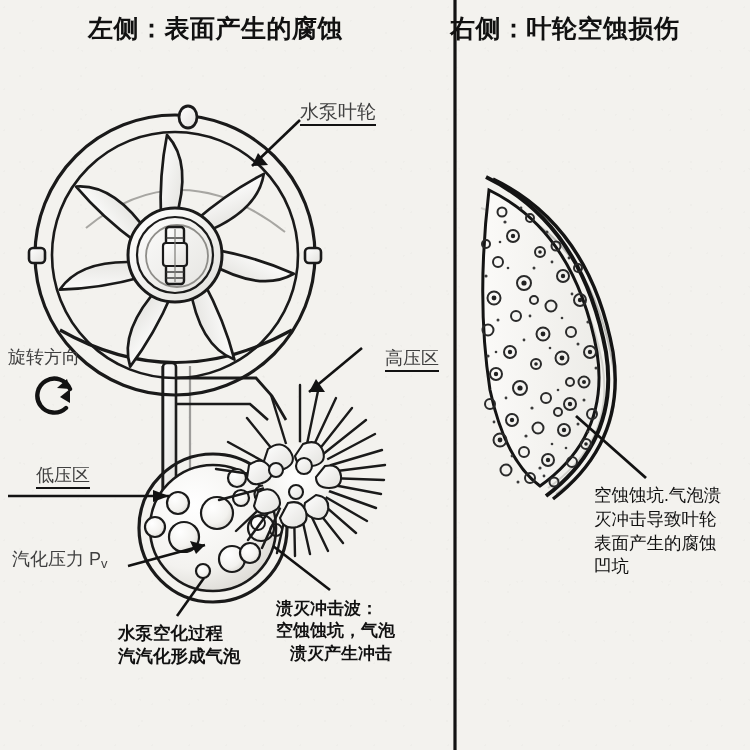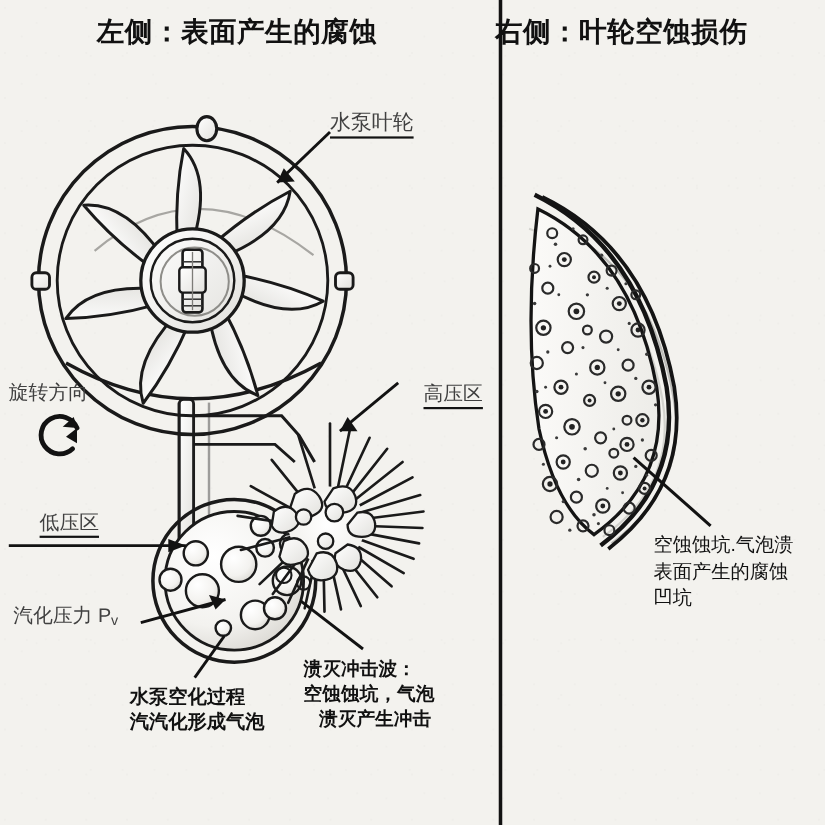--- a/index.html
+++ b/index.html
@@ -391,17 +391,18 @@
   </div>
 
   <div id="cap-shock">
     <div>溃灭冲击波：</div>
     <div>空蚀蚀坑，气泡</div>
     <div class="ind">溃灭产生冲击</div>
   </div>
 
   <div id="cap-pit">
     <div>空蚀蚀坑.气泡溃</div>
+    <div>灭冲击导致叶轮</div>
     <div>表面产生的腐蚀</div>
     <div>凹坑</div>
   </div>
 
 </div>
 
 </body></html>

